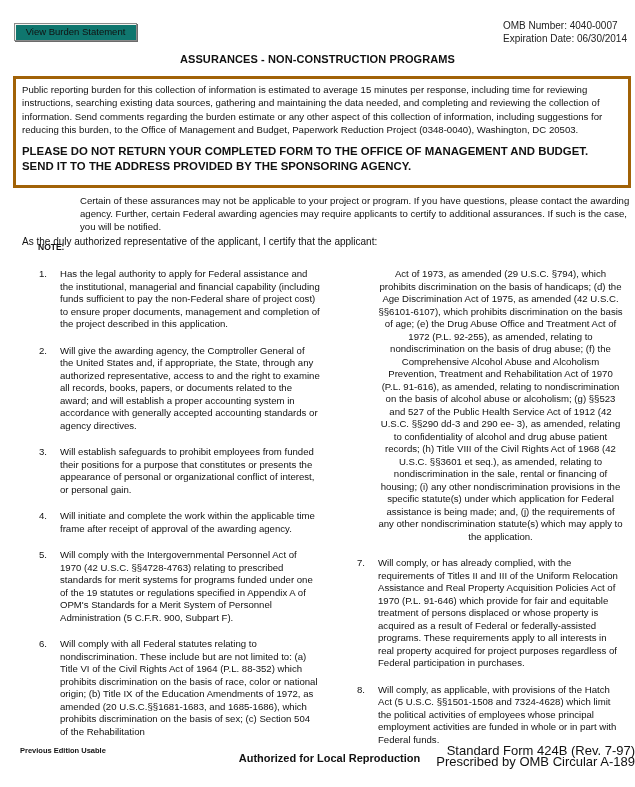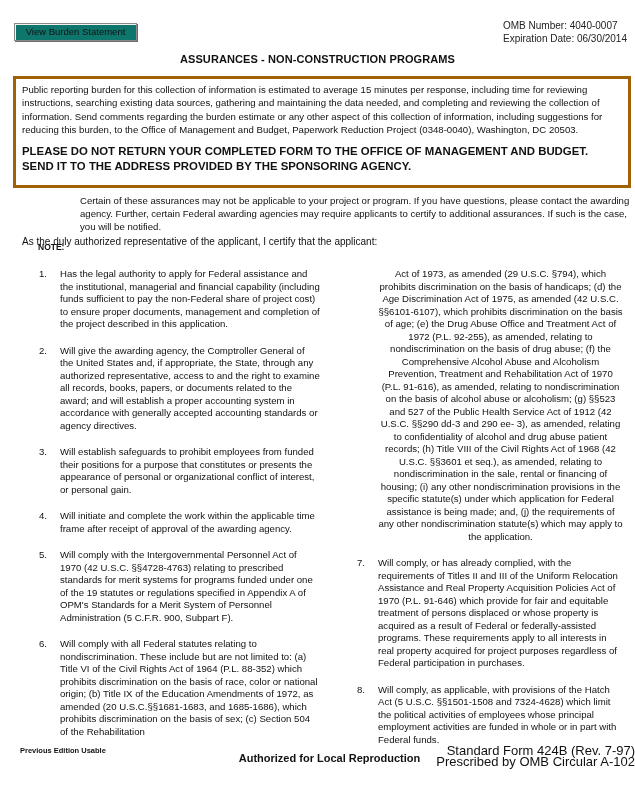--- a/index.html
+++ b/index.html
@@ -104,14 +104,14 @@
   <div class="item">
     <span class="num">8.</span>
     <div>Will comply, as applicable, with provisions of the Hatch Act (5 U.S.C. §§1501-1508 and 7324-4628) which limit the political activities of employees whose principal employment activities are funded in whole or in part with Federal funds.</div>
   </div>
 </div>
 
 <div class="footer-left">Previous Edition Usable</div>
 <div class="footer-center">Authorized for Local Reproduction</div>
 <div class="footer-right">
   <div>Standard Form 424B (Rev. 7-97)</div>
-  <div>Prescribed by OMB Circular A-102</div>
+  <div>Prescribed by OMB Circular A-189</div>
 </div>
 
 </body></html>

